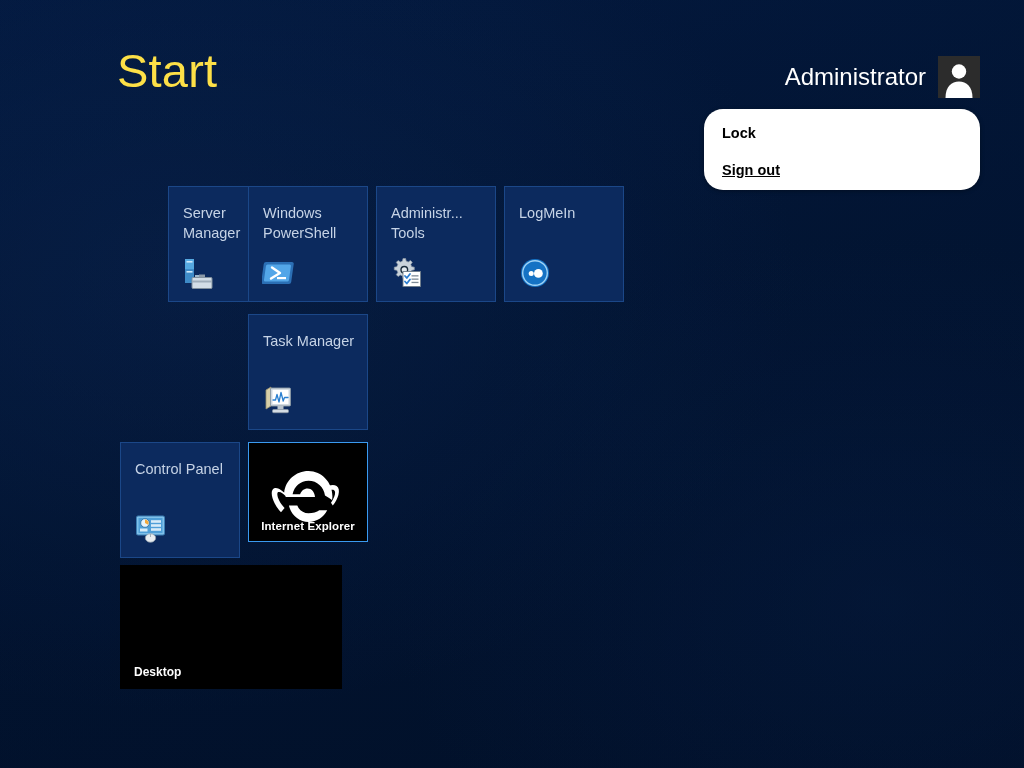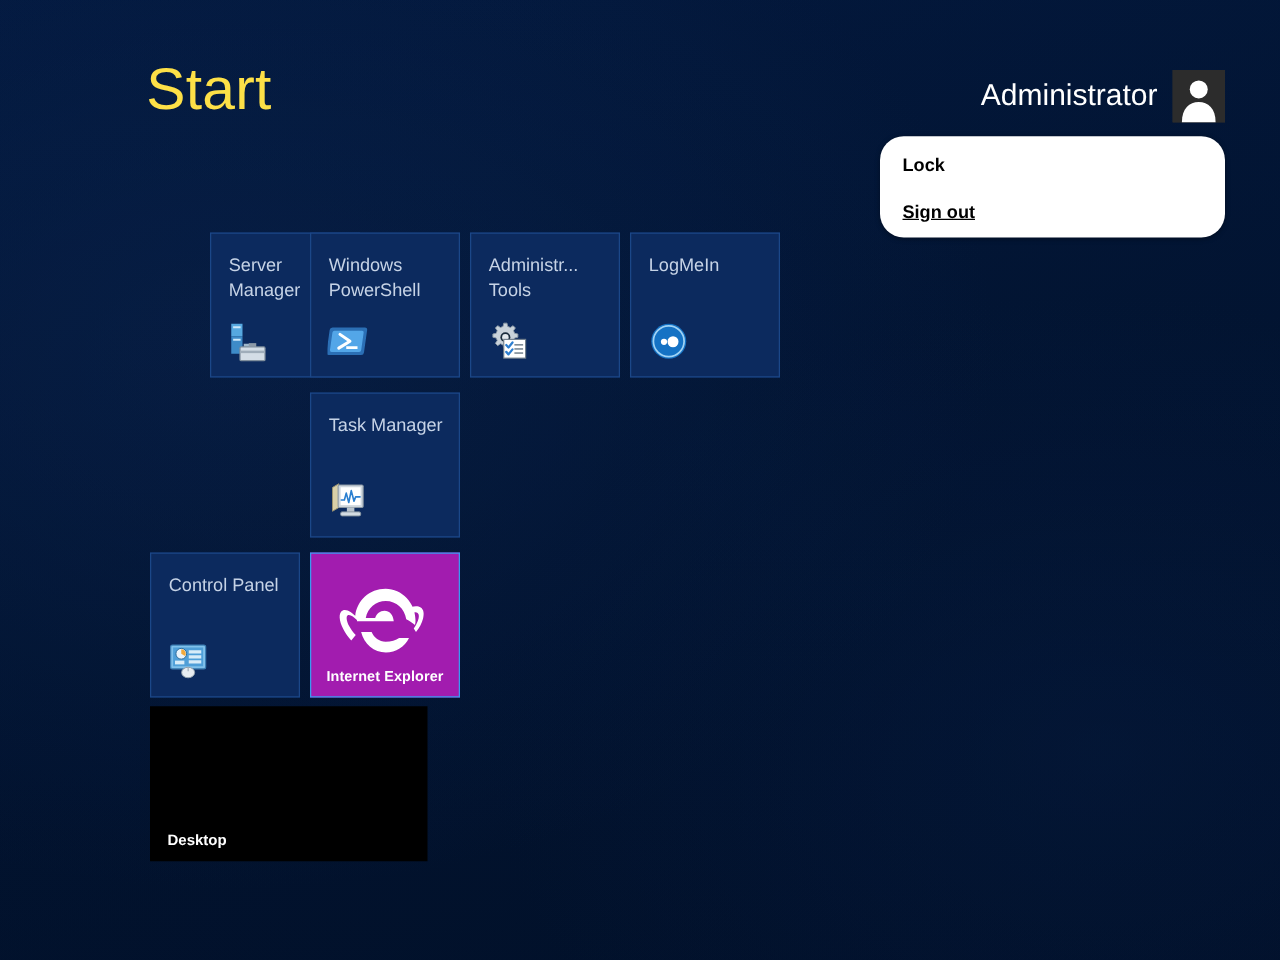--- a/index.html
+++ b/index.html
@@ -130,22 +130,22 @@
     left: 13px;
     bottom: 11px;
     width: 34px;
     height: 34px;
   }
   .tile-icon svg { display: block; }
 
   
   .tile.ie {
     width: 120px;
-    height: 116px;
-    background: #a21caf;
+    height: 100px;
+    background: #000000;
     border: 1px solid #3a9af0;
   }
   .tile.ie .ie-logo {
     position: absolute;
     left: 50%;
     top: 14px;
     transform: translateX(-50%);
     width: 78px;
     height: 78px;
   }

